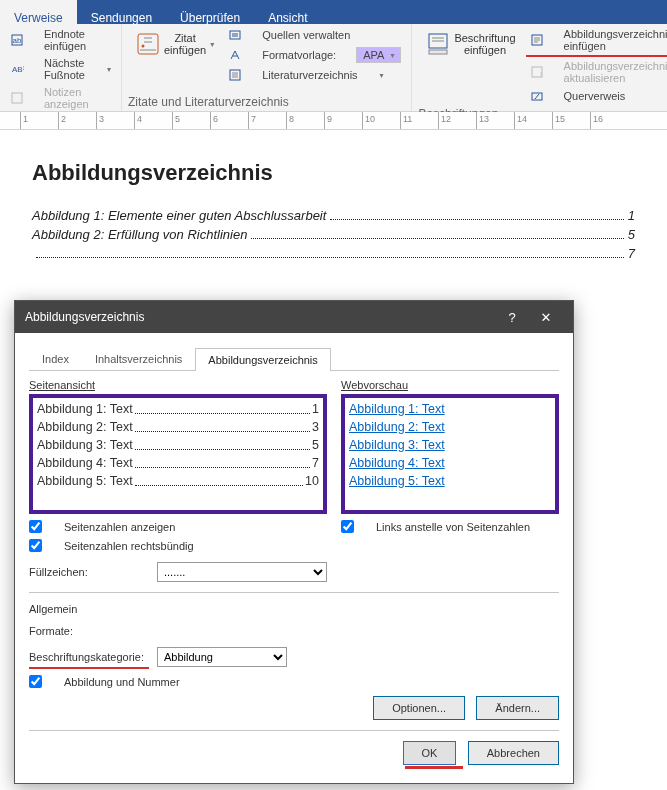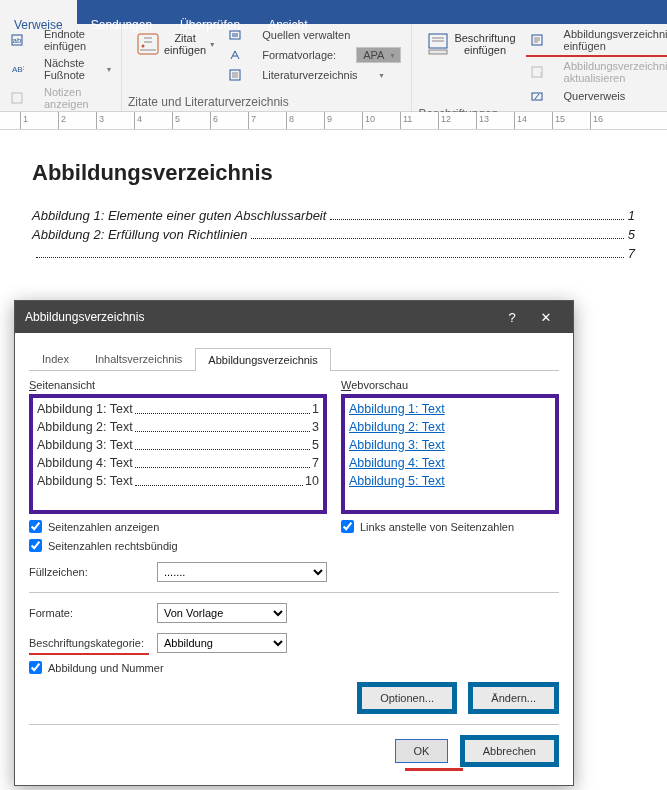--- a/index.html
+++ b/index.html
@@ -1,36 +1,36 @@
 <!DOCTYPE html>
 <html><head>
 <meta charset="utf-8">
 <style>
   * { box-sizing: border-box; margin: 0; padding: 0; }
   body { font-family: "Segoe UI", Tahoma, sans-serif; font-size: 12px; background: #fff; width: 667px; height: 790px; overflow: hidden; position: relative; color: #333; }
   
   
   .ribbon-tabs { display: flex; background: #2b579a; height: 24px; }
-  .ribbon-tab { padding: 18px 14px; color: #fff; font-size: 12px; cursor: pointer; }
+  .ribbon-tab { padding: 11px 14px; color: #fff; font-size: 12px; cursor: pointer; }
   .ribbon-tab.active { background: #f3f3f3; color: #2b579a; }
   
   
   .ribbon { display: flex; background: #f3f3f3; height: 88px; border-bottom: 1px solid #d4d4d4; }
   .ribbon-group { display: flex; flex-direction: column; padding: 2px 6px; border-right: 1px solid #e1e1e1; }
   .ribbon-group-content { flex: 1; display: flex; align-items: flex-start; gap: 4px; }
   .ribbon-group-label { font-size: 12px; color: #666; padding-top: 2px; }
   .rb-col { display: flex; flex-direction: column; gap: 1px; }
   .rb-item { display: flex; align-items: center; gap: 20px; padding: 2px 4px; font-size: 11px; color: #444; cursor: pointer; }
   .rb-item.disabled { color: #aaa; }
   .rb-big { display: flex; flex-direction: row; align-items: center; padding: 4px 6px; font-size: 11px; text-align: center; cursor: pointer; gap: 2px; }
   .rb-icon { width: 14px; height: 14px; display: inline-flex; }
   .rb-icon-big { width: 28px; height: 28px; display: inline-flex; }
   .rb-underline { height: 2px; background: #d32f2f; margin-top: 1px; }
   .rb-dd::after { content: "▾"; font-size: 8px; margin-left: 2px; color: #777; }
-  .rb-apa { border: 1px solid #c5c5c5; padding: 1px 6px; font-size: 11px; background: #a3a3a3; display: inline-flex; align-items: center; }
+  .rb-apa { border: 1px solid #c5c5c5; padding: 1px 6px; font-size: 11px; background: #c4b5fd; display: inline-flex; align-items: center; }
   .rb-apa::after { content: "▾"; font-size: 8px; margin-left: 6px; color: #777; }
   
   
   .ruler { height: 18px; background: #fefefe; border-bottom: 1px solid #d4d4d4; position: relative; overflow: hidden; font-size: 9px; color: #888; }
   .ruler-track { position: absolute; left: 20px; right: 0; height: 100%; display: flex; }
   .ruler-cm { width: 38px; border-left: 1px solid #aaa; position: relative; }
   .ruler-cm span { position: absolute; left: 2px; top: 2px; }
   
   
   .doc { padding: 30px 32px; background: #fff; }
@@ -46,41 +46,41 @@
   .dlg-title-text { flex: 1; }
   .dlg-title-btn { width: 34px; text-align: center; font-size: 13px; cursor: pointer; }
   .dlg-body { padding: 14px 14px 14px 14px; }
   
   .dlg-tabs { display: flex; border-bottom: 1px solid #c5c5c5; margin-bottom: 8px; }
   .dlg-tab { padding: 5px 12px; font-size: 11px; color: #555; border: 1px solid transparent; border-bottom: none; cursor: pointer; }
   .dlg-tab.active { background: #fff; border-color: #c5c5c5; color: #222; position: relative; top: 1px; }
   
   .dlg-cols { display: flex; gap: 14px; }
   .dlg-col { flex: 1; }
-  .panel-label { font-size: 11px; color: #333; margin-bottom: 3px; }
+  .panel-label { font-size: 11px; color: #333; margin-bottom: 3px; text-decoration: underline; }
   .panel-label .u { text-decoration: underline; }
   .preview-box { border: 4px solid #4c1d95; background: #fff; height: 120px; padding: 2px 4px; overflow-y: scroll; font-size: 12.5px; }
   .preview-box .row { display: flex; white-space: nowrap; line-height: 18px; }
   .preview-box .row .dots { flex: 1; border-bottom: 1px dotted #222; margin: 0 2px 4px 2px; }
   .webprev .link { color: #0563c1; text-decoration: underline; }
   
-  .chk-row { display: flex; align-items: center; gap: 6px; font-size: 11px; margin-top: 6px; }
+  .chk-row { display: flex; align-items: center; gap: 22px; font-size: 11px; margin-top: 6px; }
   .chk-row input { width: 13px; height: 13px; }
   
   .field-row { display: flex; align-items: center; gap: 8px; font-size: 11px; margin-top: 10px; }
   .field-row label { width: 120px; }
   .field-row select { flex: 0 0 130px; font-size: 11px; padding: 2px; border: 1px solid #999; background: #fff; }
   .field-row.full select { flex: 0 0 170px; }
   
   .sep { height: 1px; background: #c5c5c5; margin: 10px 0; }
   .section-title { font-size: 11px; color: #333; margin-bottom: 6px; }
   .red-underline { height: 2px; background: #d32f2f; width: 120px; margin-top: 0; }
   
   .btn-row { text-align: right; margin-top: 8px; }
-  .btn { display: inline-block; padding: 5px 18px; font-size: 11px; border: 5px solid #0369a1; background: #e9e9e9; cursor: pointer; margin-left: 8px; }
+  .btn { display: inline-block; padding: 5px 18px; font-size: 11px; border: 1px solid #0369a1; background: #e9e9e9; cursor: pointer; margin-left: 8px; }
   .btn.primary { background: #e1e1e1; border: 1px solid #316ac5; }
   .ok-underline { display: block; height: 3px; background: #d32f2f; width: 58px; margin-left: auto; margin-right: 96px; margin-top: 1px; }
 </style>
 </head>
 <body>
 
 <div class="ribbon-tabs">
   <div class="ribbon-tab active">Verweise</div>
   <div class="ribbon-tab">Sendungen</div>
   <div class="ribbon-tab">Überprüfen</div>
@@ -366,24 +366,24 @@
             </div>
         </div>
         <div class="chk-row">
             <input type="checkbox" checked="" style="">
             <span>Links anstelle von Seitenzahlen</span>
           </div>
       </div>
     </div>
 
     <div class="sep"></div>
+    <div class="section-title">Allgemein</div>
 
     <div class="field-row">
       <label>Formate:</label>
-      <select><option>Von Vorlage</option></select>
     </div>
     <div class="field-row">
       <label>Beschriftungskategorie:</label>
       <select><option>Abbildung</option></select>
     </div>
     <div class="red-underline"></div>
     <div class="chk-row">
         <input type="checkbox" checked="" style="">
         <span>Abbildung und Nummer</span>
       </div>

